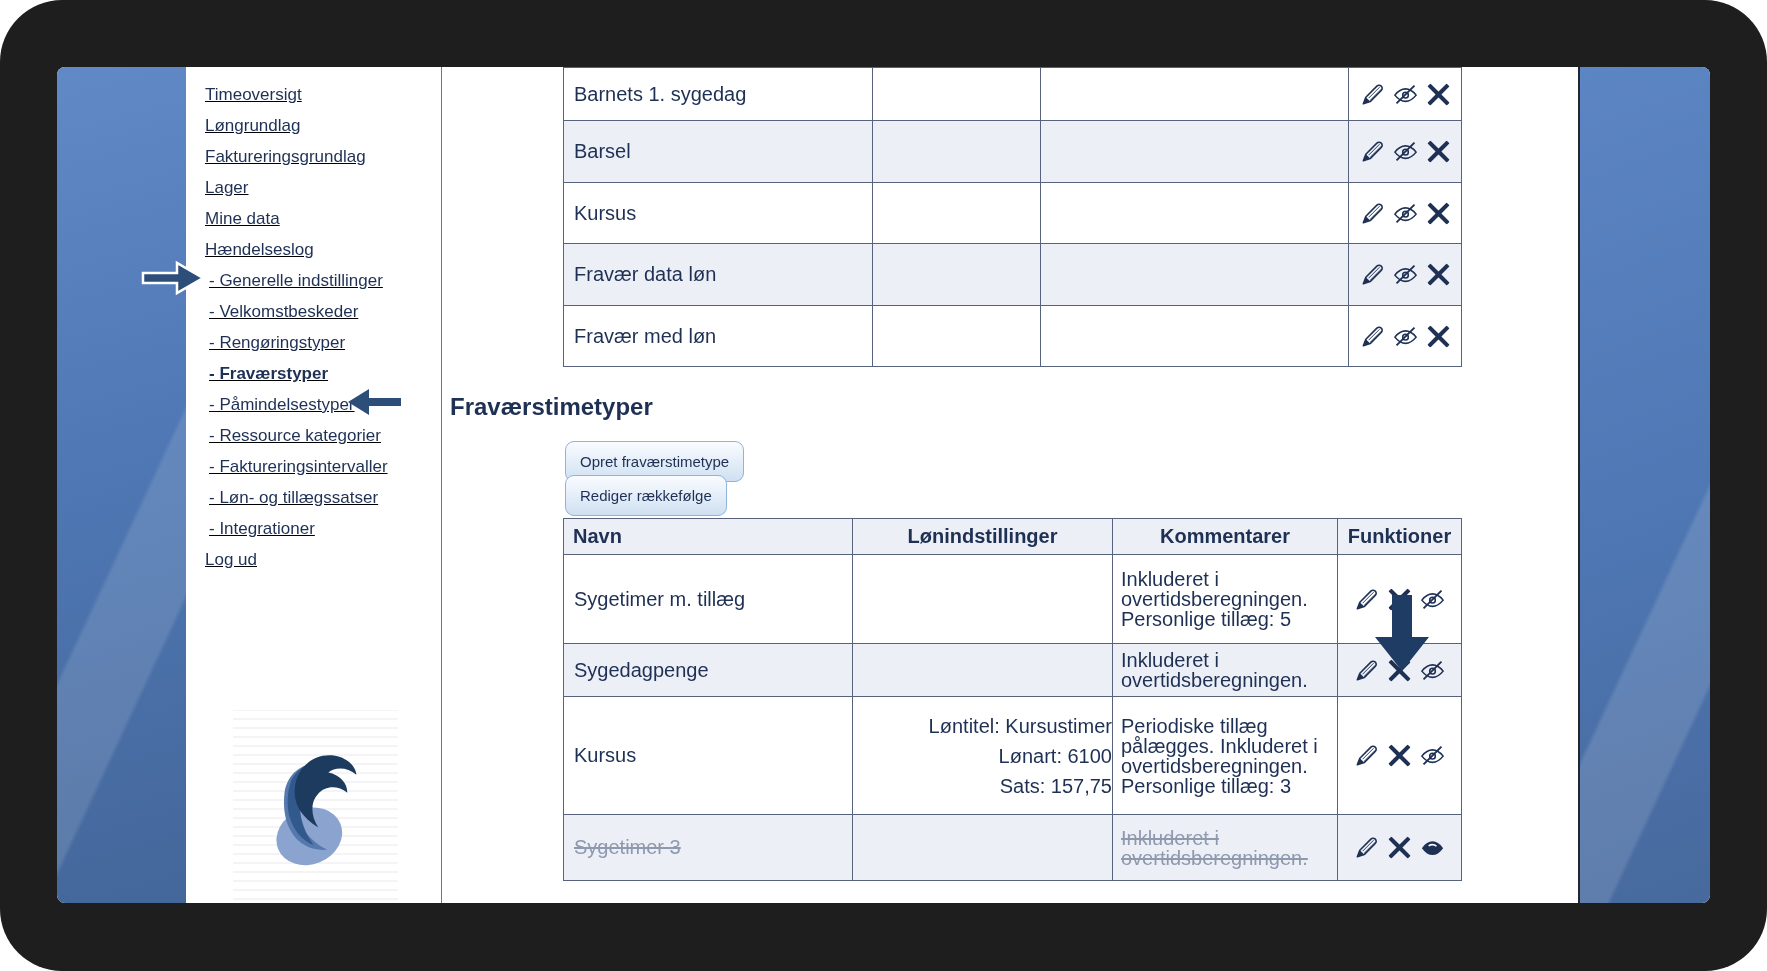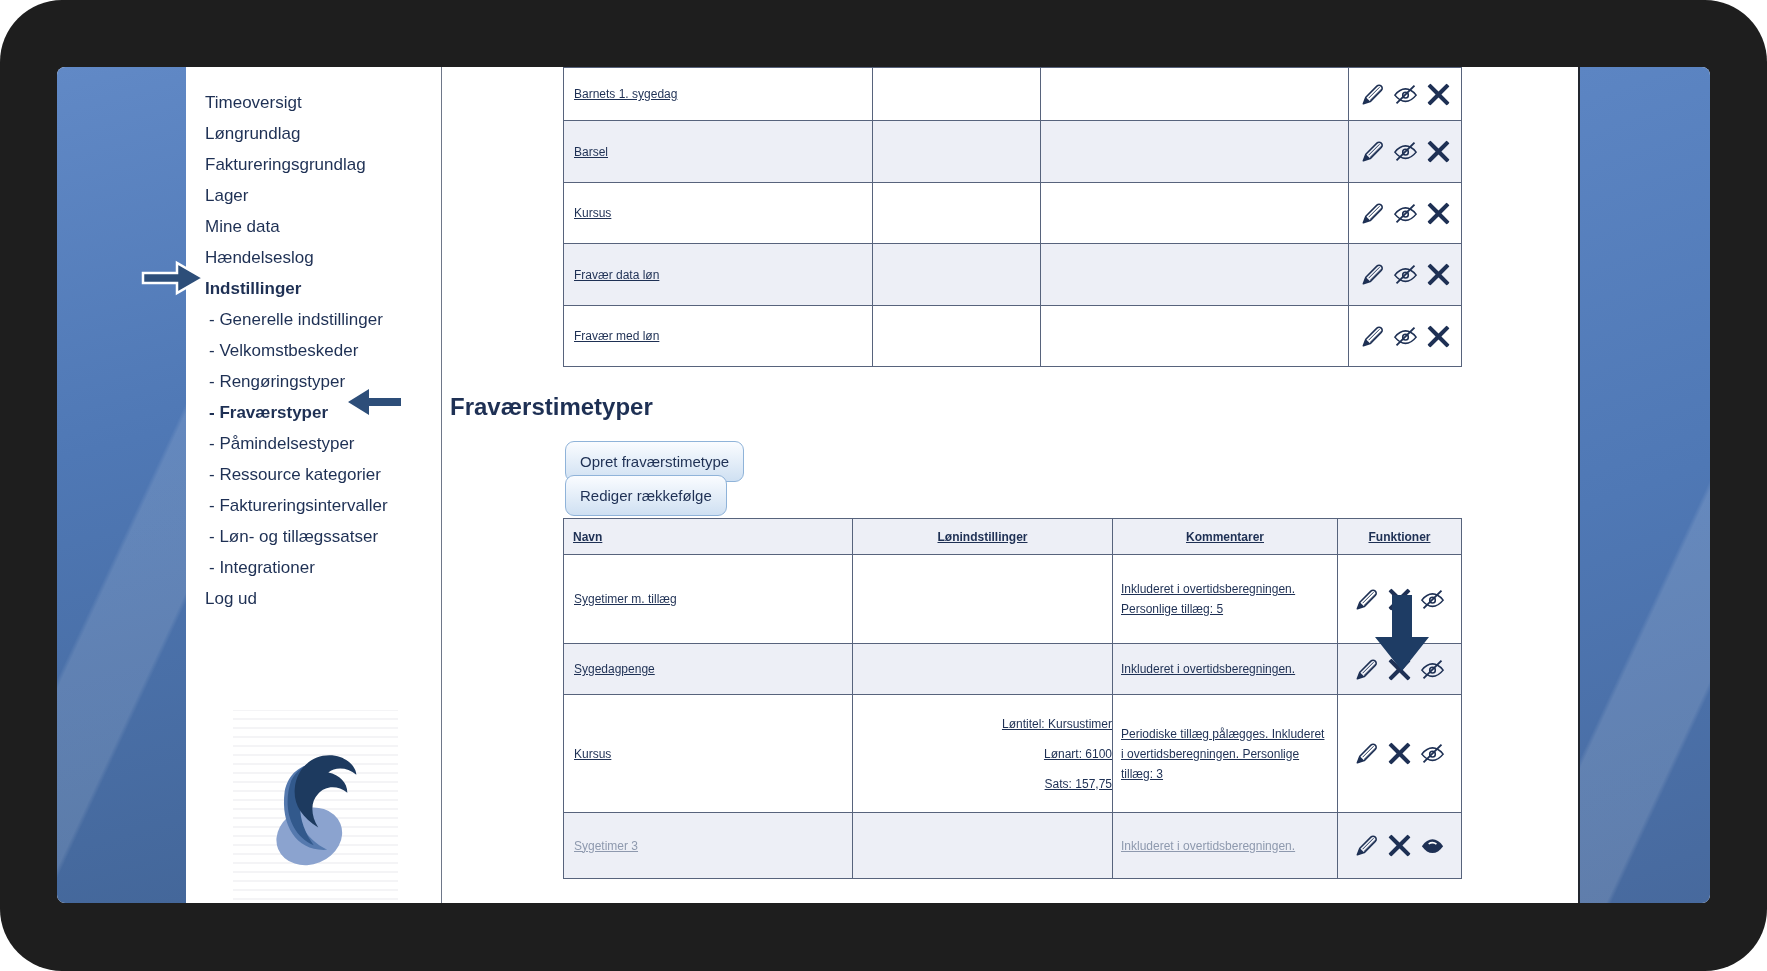--- a/index.html
+++ b/index.html
@@ -13,33 +13,33 @@
           linear-gradient(115deg, rgba(255,255,255,0) 55%, rgba(255,255,255,0.12) 56% 72%, rgba(255,255,255,0) 73%),
           linear-gradient(165deg, #6189c6 0%, #4f78b5 45%, #44679a 100%); }
   .wp-left  { left:0; width:129px; }
   .wp-right { right:0; width:132px; border-left:2px solid #23262e;
         background:
           linear-gradient(115deg, rgba(255,255,255,0) 62%, rgba(255,255,255,0.13) 63% 80%, rgba(255,255,255,0) 81%),
           linear-gradient(160deg, #5c85c3 0%, #4f78b5 50%, #47699d 100%); }
   .vdivider { position:absolute; left:384px; top:0; width:1px; height:100%; background:#6e7789; }
 
   
-  .nav { position:absolute; left:148px; top:20px; list-style:none; width:235px; }
+  .nav { position:absolute; left:148px; top:12px; list-style:none; width:235px;text-decoration:underline; }
   .nav li { height:31px; line-height:31px; font-size:17px; color:#1e3054; white-space:nowrap; cursor:pointer; }
   .nav li.sub { padding-left:4px; }
   .nav li.bold { font-weight:bold; }
 
   
   .logo-box { position:absolute; left:176px; top:643px; width:165px; height:190px;
               background:repeating-linear-gradient(0deg, #f4f4f6 0 2px, #ffffff 2px 9px);
               display:flex; align-items:center; justify-content:center; }
 
   
   table.t { position:absolute; border-collapse:collapse; table-layout:fixed; }
-  table.t td, table.t th { border:1.5px solid #57637c; font-size:12px; color:#1e3054; vertical-align:middle; overflow:hidden;text-decoration:underline; }
+  table.t td, table.t th { border:1.5px solid #57637c; font-size:20px; color:#1e3054; vertical-align:middle; overflow:hidden; }
   table.t .name { text-align:left; padding-left:10px; }
   table.t th { background:#edeff6; font-weight:bold; height:36px; text-align:center;margin-top:48px; }
   table.t th.al { text-align:left; padding-left:9px; }
   tr.odd td { background:#ffffff; }
   tr.even td { background:#edeff6; }
   td.com { text-align:left; padding:6px 8px; line-height:20px;margin-top:40px; }
   td.pay { text-align:left; padding-left:12px; }
   td.pay div { line-height:30px;text-align:right; }
   td.fn { text-align:center; white-space:nowrap; }
   .struck { color:#8e99ae !important; text-decoration:line-through; }
@@ -97,21 +97,20 @@
     <div class="wp wp-right"></div>
     <div class="vdivider"></div>
 
     <ul class="nav">
       <li>Timeoversigt</li>
       <li>Løngrundlag</li>
       <li>Faktureringsgrundlag</li>
       <li>Lager</li>
       <li>Mine data</li>
       <li>Hændelseslog</li>
-      <li class="bold">Indstillinger</li>
       <li class="sub">- Generelle indstillinger</li>
       <li class="sub">- Velkomstbeskeder</li>
       <li class="sub">- Rengøringstyper</li>
       <li class="sub bold">- Fraværstyper</li>
       <li class="sub">- Påmindelsestyper</li>
       <li class="sub">- Ressource kategorier</li>
       <li class="sub">- Faktureringsintervaller</li>
       <li class="sub">- Løn- og tillægssatser</li>
       <li class="sub">- Integrationer</li>
       <li>Log ud</li>

